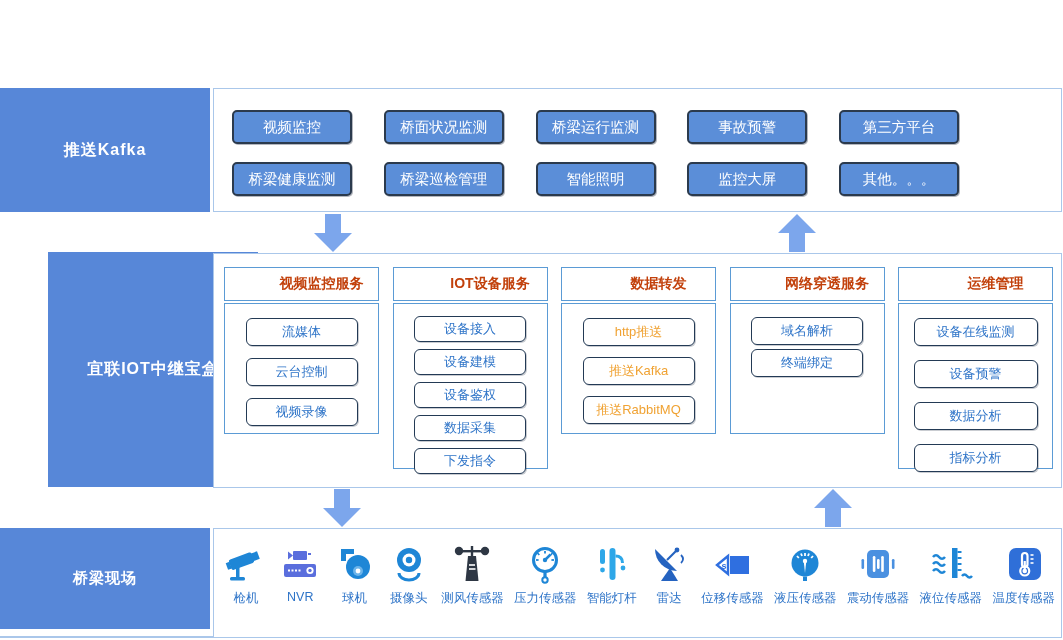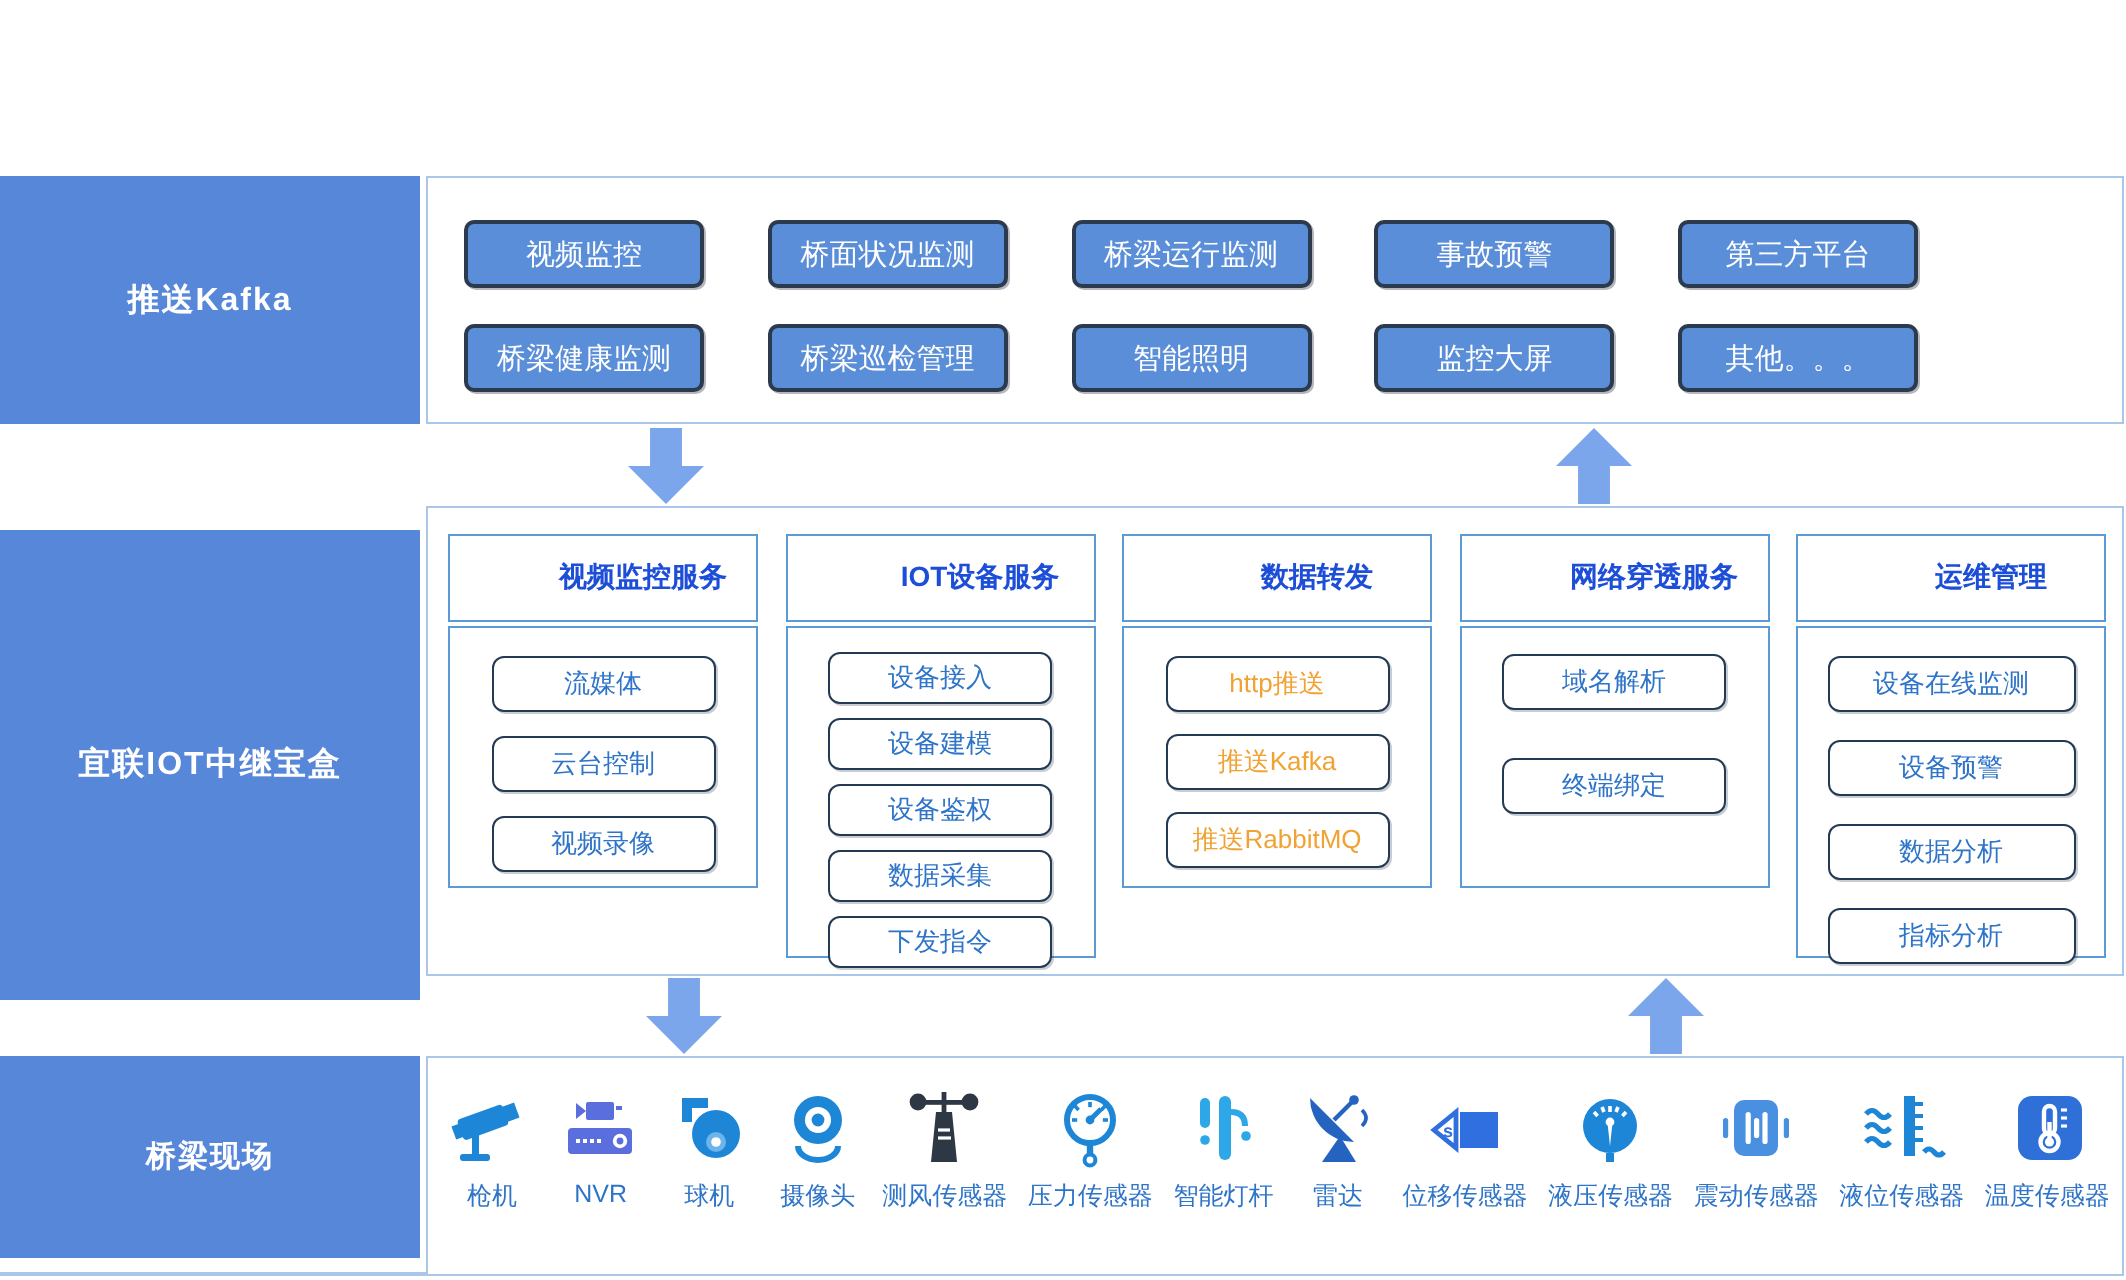--- a/index.html
+++ b/index.html
@@ -18,33 +18,33 @@
     box-shadow:1px 1px 0 rgba(40,50,70,.35); white-space:nowrap; }
 
   
   .arrow { position:absolute; width:38px; height:38px; background:#7ca6ec;
     clip-path:polygon(29% 0,71% 0,71% 50%,100% 50%,50% 100%,0 50%,29% 50%); }
   .arrow.up { transform:rotate(180deg); }
 
   
   .cols { position:absolute; left:10px; right:8px; top:13px; display:flex; justify-content:space-between; }
   .svc-col { width:155px; display:flex; flex-direction:column; }
-  .col-header { height:44px; border:1.5px solid #5b9bd5; background:#fff; display:flex; align-items:center;
-    justify-content:center; font-weight:bold; font-size:14px; color:#1d4ed8; white-space:nowrap;padding-left:40px; }
+  .col-header { height:34px; border:1.5px solid #5b9bd5; background:#fff; display:flex; align-items:center;
+    justify-content:center; font-weight:bold; font-size:14px; color:#c2410c; white-space:nowrap;padding-left:40px; }
   .col-body { border:1.5px solid #5b9bd5; margin-top:2px; background:#fff; display:flex;
     flex-direction:column; align-items:center; }
   .svc-item { width:112px; height:28px; border:1.6px solid #233a55; border-radius:6px; background:#fff;
     color:#2e74c8; font-size:13px; display:flex; align-items:center; justify-content:center;
     box-shadow:1px 1px 0 rgba(40,50,70,.25); flex:none; white-space:nowrap; }
   .col-1 .col-body { height:131px; padding-top:14px; gap:12px; }
   .col-2 .col-body { height:166px; padding-top:12px; gap:7px; }
   .col-2 .svc-item { height:26px; }
   .col-3 .col-body { height:131px; padding-top:14px; gap:11px;text-align:center; }
   .col-3 .svc-item { color:#f0a232; }
-  .col-4 .col-body { height:131px; padding-top:13px; gap:24px; }
+  .col-4 .col-body { height:131px; padding-top:13px; gap:4px; }
   .col-5 .col-body { height:166px; padding-top:14px; gap:14px; }
   .col-5 .svc-item { width:124px; }
 
   
   .devices { position:absolute; left:10px; right:6px; top:14px; display:flex; justify-content:space-between; }
   .device { display:flex; flex-direction:column; align-items:center; flex:none; }
   .device svg { width:44px; height:44px; display:block; }
   .device-label { margin-top:3px; font-size:12.5px; color:#2e74c8; white-space:nowrap; }
   .bottom-edge { position:absolute; left:0; top:636px; width:214px; height:2px; background:#aac7ea; }
 </style>
@@ -69,21 +69,21 @@
       <div class="app-btn">桥梁巡检管理</div>
       <div class="app-btn">智能照明</div>
       <div class="app-btn">监控大屏</div>
       <div class="app-btn">其他。。。</div>
     </div>
   </div>
 
   <div class="arrow" style="left:314px;top:214px;"></div>
   <div class="arrow up" style="left:778px;top:214px;"></div>
 
-  <div class="band-sidebar" style="top:265px;height:235px;">
+  <div class="band-sidebar" style="top:252px;height:235px;margin-left:48px;">
     <span>宜联IOT中继宝盒</span>
   </div>
   <div class="band-content" style="top:253px;height:235px;">
     <div class="cols">
 
       <div class="svc-col col-1">
         <div class="col-header">视频监控服务</div>
         <div class="col-body">
           <div class="svc-item">流媒体</div>
           <div class="svc-item">云台控制</div>

